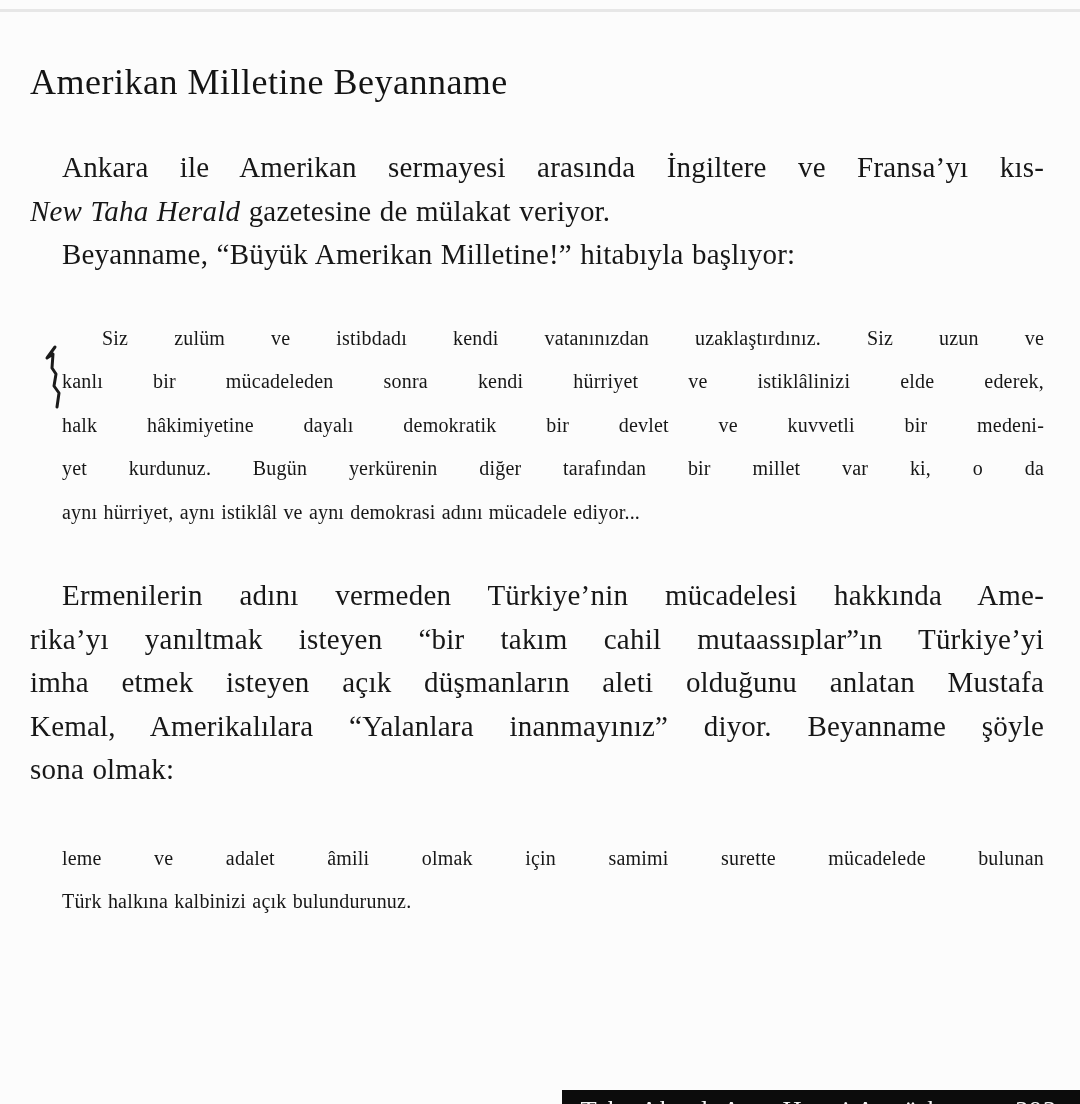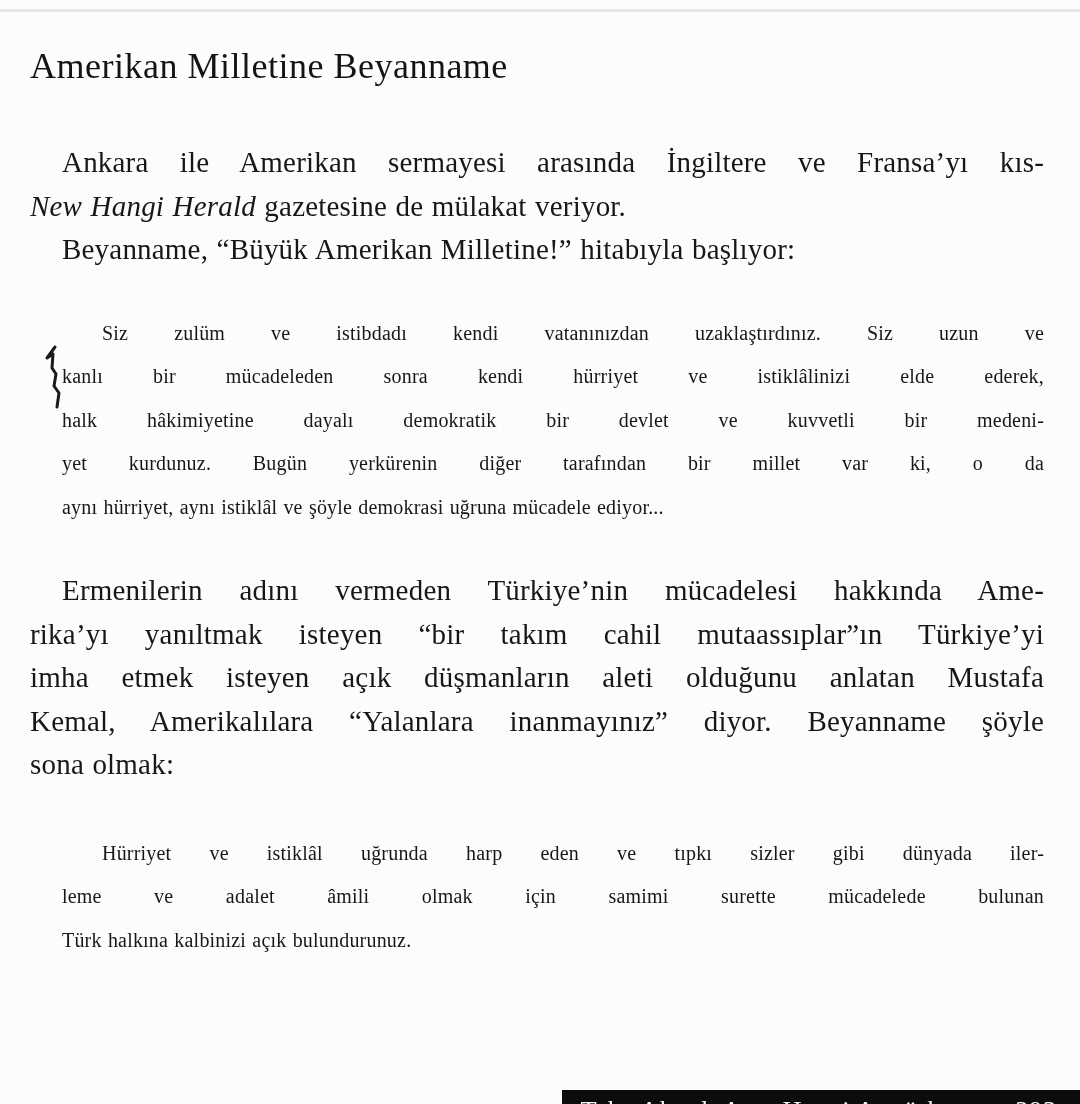--- a/index.html
+++ b/index.html
@@ -20,33 +20,33 @@
   .scan-top-line {
     position: absolute;
     top: 9px;
     left: 0;
     width: 1080px;
     height: 3px;
     background: #e7e7e7;
   }
   .content {
     position: absolute;
-    top: 0;
+    top: 16px;
     left: 30px;
     width: 1014px;
   }
   .heading {
     margin-top: 46px;
     font-size: 36px;
     line-height: 40px;
     font-weight: 400;
     letter-spacing: 0.5px;
     color: #141414;
   }
-  .blocks { margin-top: 55px; }
+  .blocks { margin-top: 44px; }
   .block { margin: 0; }
   .para {
     font-size: 29px;
     line-height: 43.5px;
   }
   .quote {
     margin-left: 32px;
     margin-top: 40px;
     font-size: 20px;
     line-height: 43.5px;
@@ -89,41 +89,40 @@
 <div class="page">
 
   <div class="scan-top-line"></div>
 
   <div class="content">
     <div class="heading">Amerikan Milletine Beyanname</div>
 
     <div class="blocks">
         <div class="block para">
           <div class="line first">Ankara ile Amerikan sermayesi arasında İngiltere ve Fransa’yı kıs-</div>
-          <div class="line last"><i>New Hangi Herald</i> gazetesine de mülakat veriyor.</div>
+          <div class="line last"><i>New Taha Herald</i> gazetesine de mülakat veriyor.</div>
         </div>
         <div class="block para">
           <div class="line last first">Beyanname, “Büyük Amerikan Milletine!” hitabıyla başlıyor:</div>
         </div>
         <div class="block quote">
           <div class="line first">Siz zulüm ve istibdadı kendi vatanınızdan uzaklaştırdınız. Siz uzun ve</div>
           <div class="line">kanlı bir mücadeleden sonra kendi hürriyet ve istiklâlinizi elde ederek,</div>
           <div class="line">halk hâkimiyetine dayalı demokratik bir devlet ve kuvvetli bir medeni-</div>
           <div class="line">yet kurdunuz. Bugün yerkürenin diğer tarafından bir millet var ki, o da</div>
-          <div class="line last">aynı hürriyet, aynı istiklâl ve şöyle demokrasi uğruna mücadele ediyor...</div>
+          <div class="line last">aynı hürriyet, aynı istiklâl ve aynı demokrasi adını mücadele ediyor...</div>
         </div>
         <div class="block para">
           <div class="line first">Ermenilerin adını vermeden Türkiye’nin mücadelesi hakkında Ame-</div>
           <div class="line">rika’yı yanıltmak isteyen “bir takım cahil mutaassıplar”ın Türkiye’yi</div>
           <div class="line">imha etmek isteyen açık düşmanların aleti olduğunu anlatan Mustafa</div>
           <div class="line">Kemal, Amerikalılara “Yalanlara inanmayınız” diyor. Beyanname şöyle</div>
           <div class="line last">sona olmak:</div>
         </div>
         <div class="block quote q-last">
-          <div class="line first">Hürriyet ve istiklâl uğrunda harp eden ve tıpkı sizler gibi dünyada iler-</div>
           <div class="line">leme ve adalet âmili olmak için samimi surette mücadelede bulunan</div>
           <div class="line last">Türk halkına kalbinizi açık bulundurunuz.</div>
         </div>
       </div>
   </div>
 
   <svg class="pen-mark" viewBox="0 0 26 70">
     <path d="M13 4 L5 15 L11 11 L10 25 L14 31 L12 43 L17 50 L15 64" fill="none" stroke="#1b1b1b" stroke-width="3" stroke-linecap="round" stroke-linejoin="round"></path>
   </svg>
 

